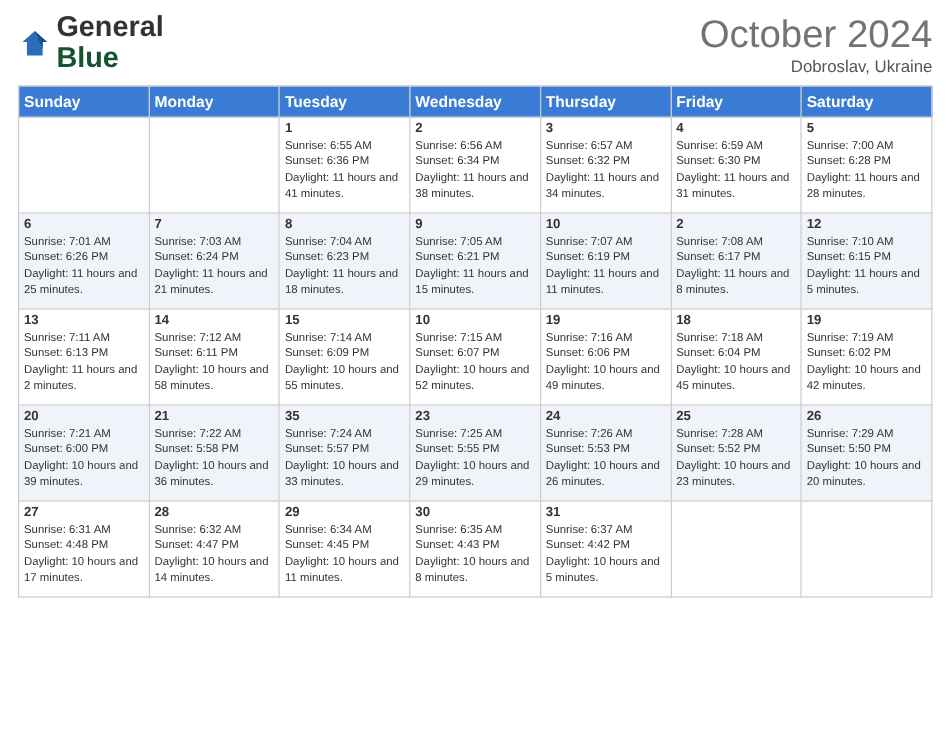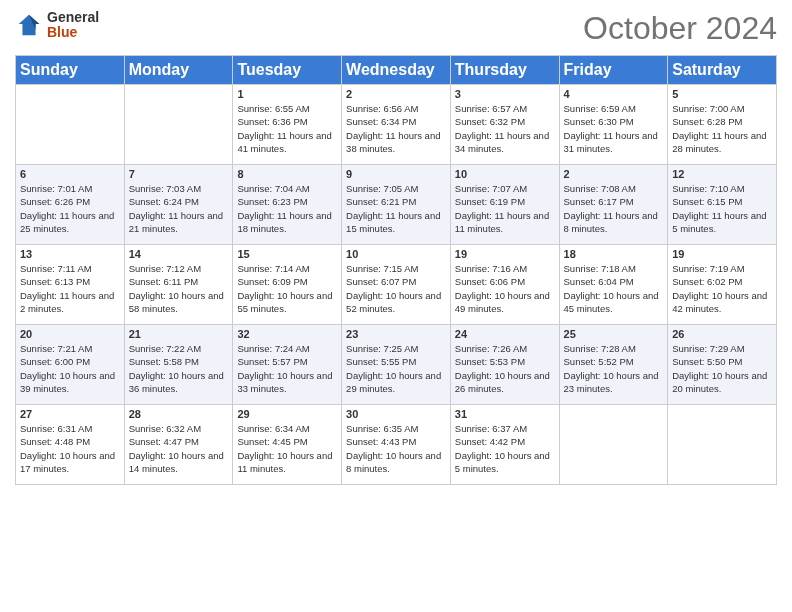--- a/index.html
+++ b/index.html
@@ -21,26 +21,26 @@
       justify-content: space-between;
       align-items: flex-start;
       margin-bottom: 8px;
     }
     .logo {
       display: flex;
       align-items: center;
       gap: 4px;
     }
     .logo-text {
-      font-size: 14px;
+      font-size: 24px;
       font-weight: bold;
       line-height: 1.1;
     }
     .logo-general { color: #333; }
-    .logo-blue { color: #c2410c; }
+    .logo-blue { color: #14532d; }
     .logo-icon {
       width: 28px;
       height: 28px;
     }
     .title-block {
       text-align: right;
     }
     .month-title {
       font-size: 32px;
       font-weight: normal;
@@ -51,21 +51,21 @@
       color: #555;
     }
     table {
       width: 100%;
       border-collapse: collapse;
       table-layout: fixed;
     }
     thead tr th {
       background: #3a7bd5;
       color: #fff;
-      font-size: 16px;
+      font-size: 13px;
       font-weight: bold;
       padding: 5px 4px;
       text-align: left;
       border: 1px solid #ccc;
     }
     tbody tr td {
       border: 1px solid #ccc;
       vertical-align: top;
       padding: 3px 4px;
       font-size: 10px;
@@ -103,20 +103,21 @@
         <polygon points="15,4 26,14 22,14 22,26 8,26 8,14 4,14" fill="#2a6ebb"></polygon>
         <polygon points="15,4 26,14 22,14 22,20 15,4" fill="#1a4e8a"></polygon>
       </svg>
       <div>
         <div class="logo-text"><span class="logo-general">General</span></div>
         <div class="logo-text"><span class="logo-blue">Blue</span></div>
       </div>
     </div>
     <div class="title-block">
       <div class="month-title">October 2024</div>
+      <div class="subtitle">Dobroslav, Ukraine</div>
     </div>
   </div>
 
   <table>
     <thead>
       <tr>
       <th>Sunday</th>
           <th>Monday</th>
           <th>Tuesday</th>
           <th>Wednesday</th>
@@ -213,21 +214,21 @@
         <tr>
           <td>
             <span class="day-number">20</span>
             <div class="day-info">Sunrise: 7:21 AM<br>Sunset: 6:00 PM<br>Daylight: 10 hours and 39 minutes.</div>
           </td>
           <td>
             <span class="day-number">21</span>
             <div class="day-info">Sunrise: 7:22 AM<br>Sunset: 5:58 PM<br>Daylight: 10 hours and 36 minutes.</div>
           </td>
           <td>
-            <span class="day-number">32</span>
+            <span class="day-number">35</span>
             <div class="day-info">Sunrise: 7:24 AM<br>Sunset: 5:57 PM<br>Daylight: 10 hours and 33 minutes.</div>
           </td>
           <td>
             <span class="day-number">23</span>
             <div class="day-info">Sunrise: 7:25 AM<br>Sunset: 5:55 PM<br>Daylight: 10 hours and 29 minutes.</div>
           </td>
           <td>
             <span class="day-number">24</span>
             <div class="day-info">Sunrise: 7:26 AM<br>Sunset: 5:53 PM<br>Daylight: 10 hours and 26 minutes.</div>
           </td>

